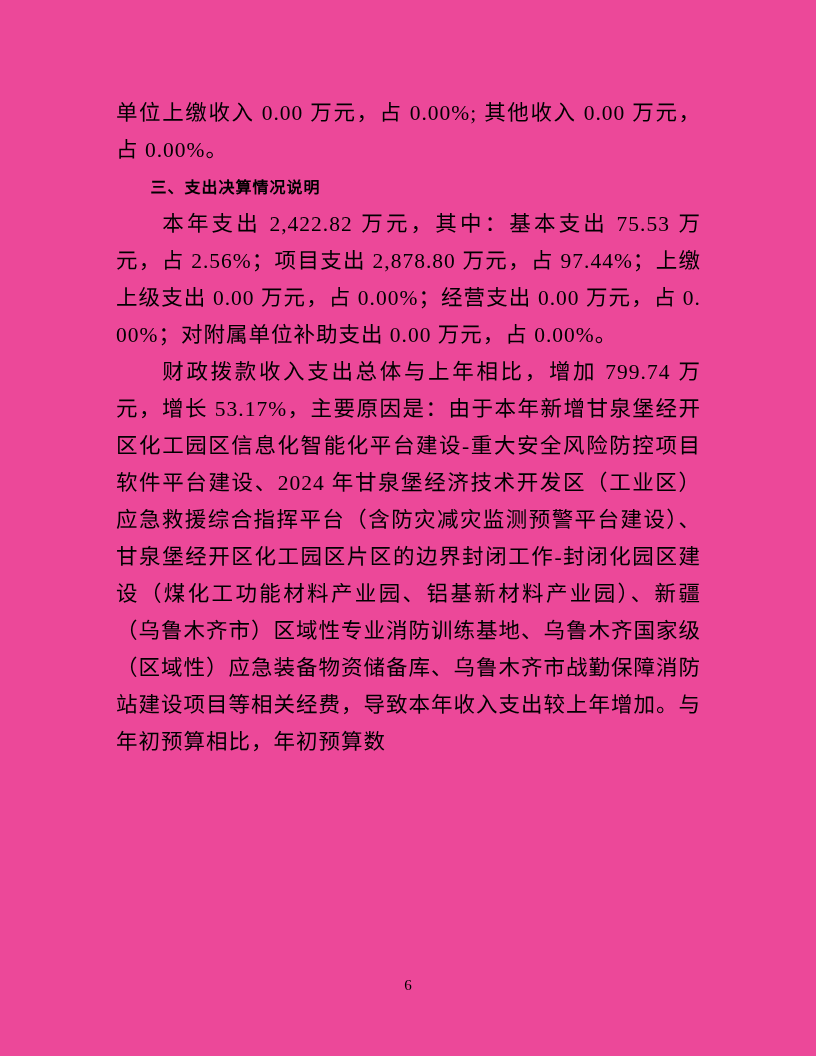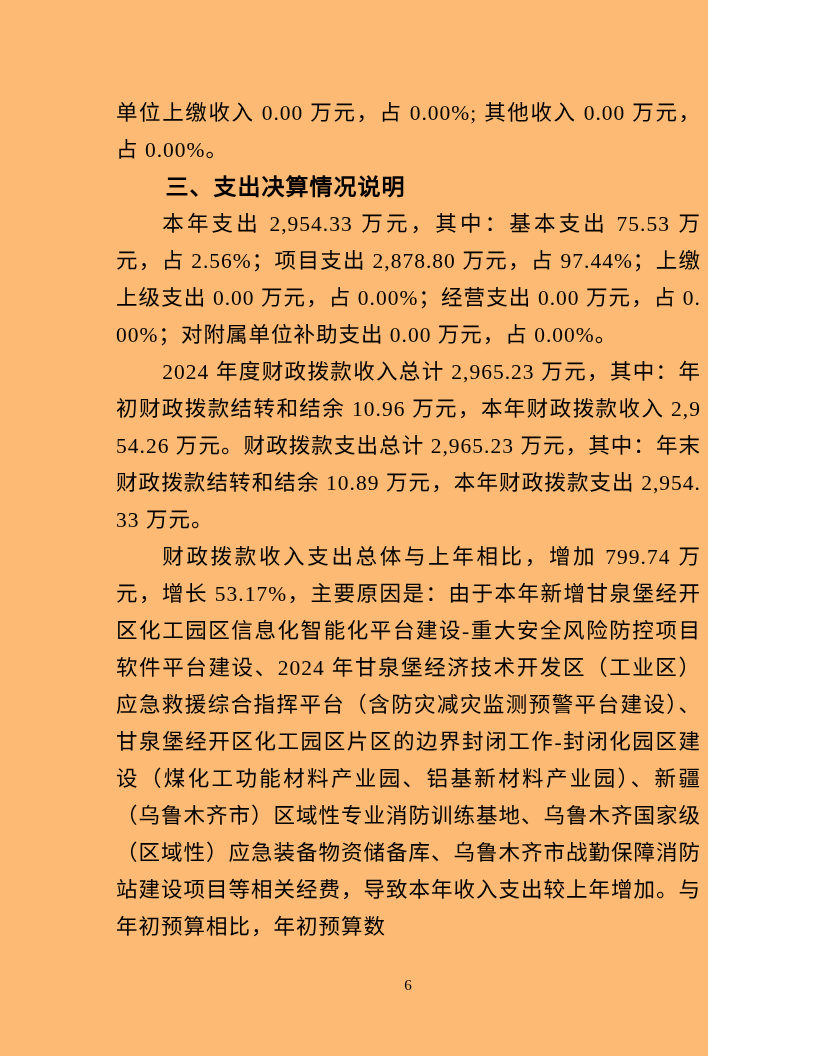--- a/index.html
+++ b/index.html
@@ -2,23 +2,23 @@
 <html lang="zh-CN"><head>
   <meta charset="utf-8">
   <style>
     html, body {
       margin: 0;
       padding: 0;
       background: #ffffff;
     }
     .page {
       position: relative;
-      width: 708px;
+      width: 816px;
       height: 1056px;
-      background: #fdba74;
+      background: #ec4899;
       overflow: hidden;
       box-sizing: border-box;
       font-family: "Liberation Serif", "DejaVu Serif", serif;
       color: #000000;
     }
     .content {
       position: absolute;
       left: 116px;
       top: 95px;
       width: 585px;
@@ -33,21 +33,21 @@
       letter-spacing: 1px;
       word-break: break-all;
       color: #000000;
       font-family: "Liberation Serif", "DejaVu Serif", serif;
     }
     .body-paragraph.continued {
       text-indent: 0;
     }
     .section-heading {
       margin: 0;
-      font-size: 23px;
+      font-size: 16px;
       line-height: 37px;
       font-weight: 700;
       text-indent: 2.15em;
       letter-spacing: 1px;
       color: #000000;
       font-family: "Liberation Sans", "DejaVu Sans", sans-serif;
     }
     .page-footer {
       position: absolute;
       left: 0;
@@ -62,20 +62,19 @@
       font-family: "Liberation Serif", "DejaVu Serif", serif;
     }
   </style>
 </head>
 <body>
 
 <div class="page">
   <div class="content">
     <p class="body-paragraph continued">单位上缴收入 0.00 万元，占 0.00%; 其他收入 0.00 万元，占 0.00%。</p>
     <h2 class="section-heading">三、支出决算情况说明</h2>
-    <p class="body-paragraph">本年支出 2,954.33 万元，其中：基本支出 75.53 万元，占 2.56%；项目支出 2,878.80 万元，占 97.44%；上缴上级支出 0.00 万元，占 0.00%；经营支出 0.00 万元，占 0.00%；对附属单位补助支出 0.00 万元，占 0.00%。</p>
-    <p class="body-paragraph">2024 年度财政拨款收入总计 2,965.23 万元，其中：年初财政拨款结转和结余 10.96 万元，本年财政拨款收入 2,954.26 万元。财政拨款支出总计 2,965.23 万元，其中：年末财政拨款结转和结余 10.89 万元，本年财政拨款支出 2,954.33 万元。</p>
+    <p class="body-paragraph">本年支出 2,422.82 万元，其中：基本支出 75.53 万元，占 2.56%；项目支出 2,878.80 万元，占 97.44%；上缴上级支出 0.00 万元，占 0.00%；经营支出 0.00 万元，占 0.00%；对附属单位补助支出 0.00 万元，占 0.00%。</p>
     <p class="body-paragraph">财政拨款收入支出总体与上年相比，增加 799.74 万元，增长 53.17%，主要原因是：由于本年新增甘泉堡经开区化工园区信息化智能化平台建设-重大安全风险防控项目软件平台建设、2024 年甘泉堡经济技术开发区（工业区）应急救援综合指挥平台（含防灾减灾监测预警平台建设）、甘泉堡经开区化工园区片区的边界封闭工作-封闭化园区建设（煤化工功能材料产业园、铝基新材料产业园）、新疆（乌鲁木齐市）区域性专业消防训练基地、乌鲁木齐国家级（区域性）应急装备物资储备库、乌鲁木齐市战勤保障消防站建设项目等相关经费，导致本年收入支出较上年增加。与年初预算相比，年初预算数</p>
   </div>
   <div class="page-footer">
     <span class="page-number">6</span>
   </div>
 </div>
 
 </body></html>

